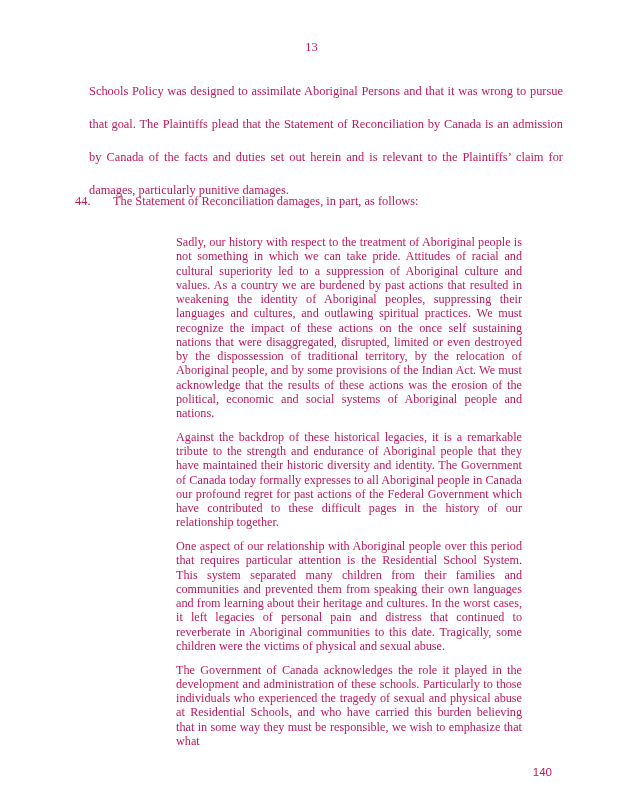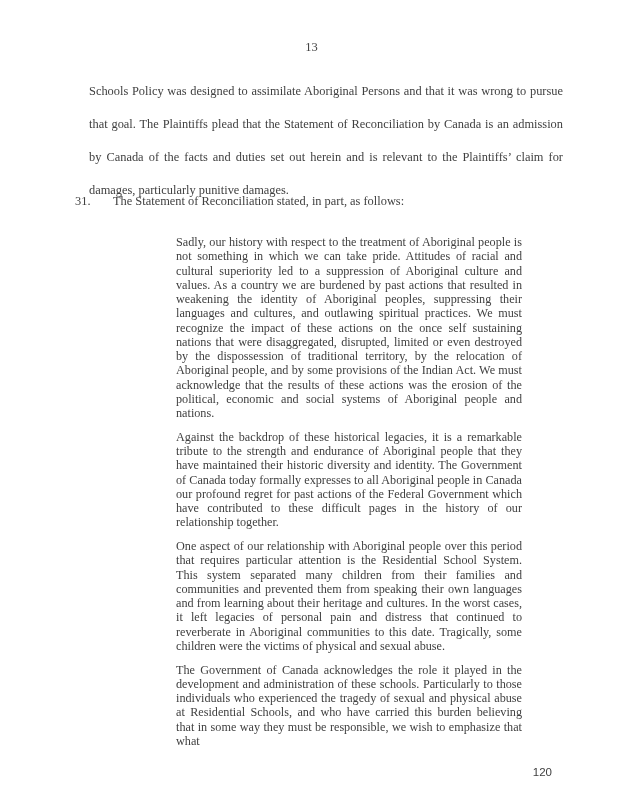--- a/index.html
+++ b/index.html
@@ -5,21 +5,21 @@
   html, body {
     margin: 0;
     padding: 0;
     background: #ffffff;
   }
   .page {
     position: relative;
     width: 623px;
     height: 807px;
     background: #ffffff;
-    color: #404040;
+    color: #be185d;
     font-family: "Liberation Serif", serif;
     overflow: hidden;
   }
   .page-number-header {
     position: absolute;
     top: 40px;
     left: 0;
     right: 0;
     text-align: center;
     font-size: 12.5px;
@@ -71,25 +71,25 @@
 </head>
 <body>
 
 <div class="page">
 
   <div class="page-number-header">13</div>
 
   <p class="intro-paragraph">Schools Policy was designed to assimilate Aboriginal Persons and that it was wrong to pursue that goal.  The Plaintiffs plead that the Statement of Reconciliation by Canada is an admission by Canada of the facts and duties set out herein and is relevant to the Plaintiffs’ claim for damages, particularly punitive damages.</p>
 
   <div class="numbered-paragraph">
-    <span class="para-number">31.</span><span>The Statement of Reconciliation stated, in part, as follows:</span>
+    <span class="para-number">44.</span><span>The Statement of Reconciliation damages, in part, as follows:</span>
   </div>
 
   <div class="block-quote">
     <p>Sadly, our history with respect to the treatment of Aboriginal people is not something in which we can take pride.  Attitudes of racial and cultural superiority led to a suppression of Aboriginal culture and values.  As a country we are burdened by past actions that resulted in weakening the identity of Aboriginal peoples, suppressing their languages and cultures, and outlawing spiritual practices.  We must recognize the impact of these actions on the once self sustaining nations that were disaggregated, disrupted, limited or even destroyed by the dispossession of traditional territory, by the relocation of Aboriginal people, and by some provisions of the Indian Act.  We must acknowledge that the results of these actions was the erosion of the political, economic and social systems of Aboriginal people and nations.</p>
     <p>Against the backdrop of these historical legacies, it is a remarkable tribute to the strength and endurance of Aboriginal people that they have maintained their historic diversity and identity.  The Government of Canada today formally expresses to all Aboriginal people in Canada our profound regret for past actions of the Federal Government which have contributed to these difficult pages in the history of our relationship together.</p>
     <p>One aspect of our relationship with Aboriginal people over this period that requires particular attention is the Residential School System.  This system separated many children from their families and communities and prevented them from speaking their own languages and from learning about their heritage and cultures.  In the worst cases, it left legacies of personal pain and distress that continued to reverberate in Aboriginal communities to this date.  Tragically, some children were the victims of physical and sexual abuse.</p>
     <p>The Government of Canada acknowledges the role it played in the development and administration of these schools.  Particularly to those individuals who experienced the tragedy of sexual and physical abuse at Residential Schools, and who have carried this burden believing that in some way they must be responsible, we wish to emphasize that what</p>
   </div>
 
-  <div class="footer-page-number">120</div>
+  <div class="footer-page-number">140</div>
 
 </div>
 
 </body></html>

